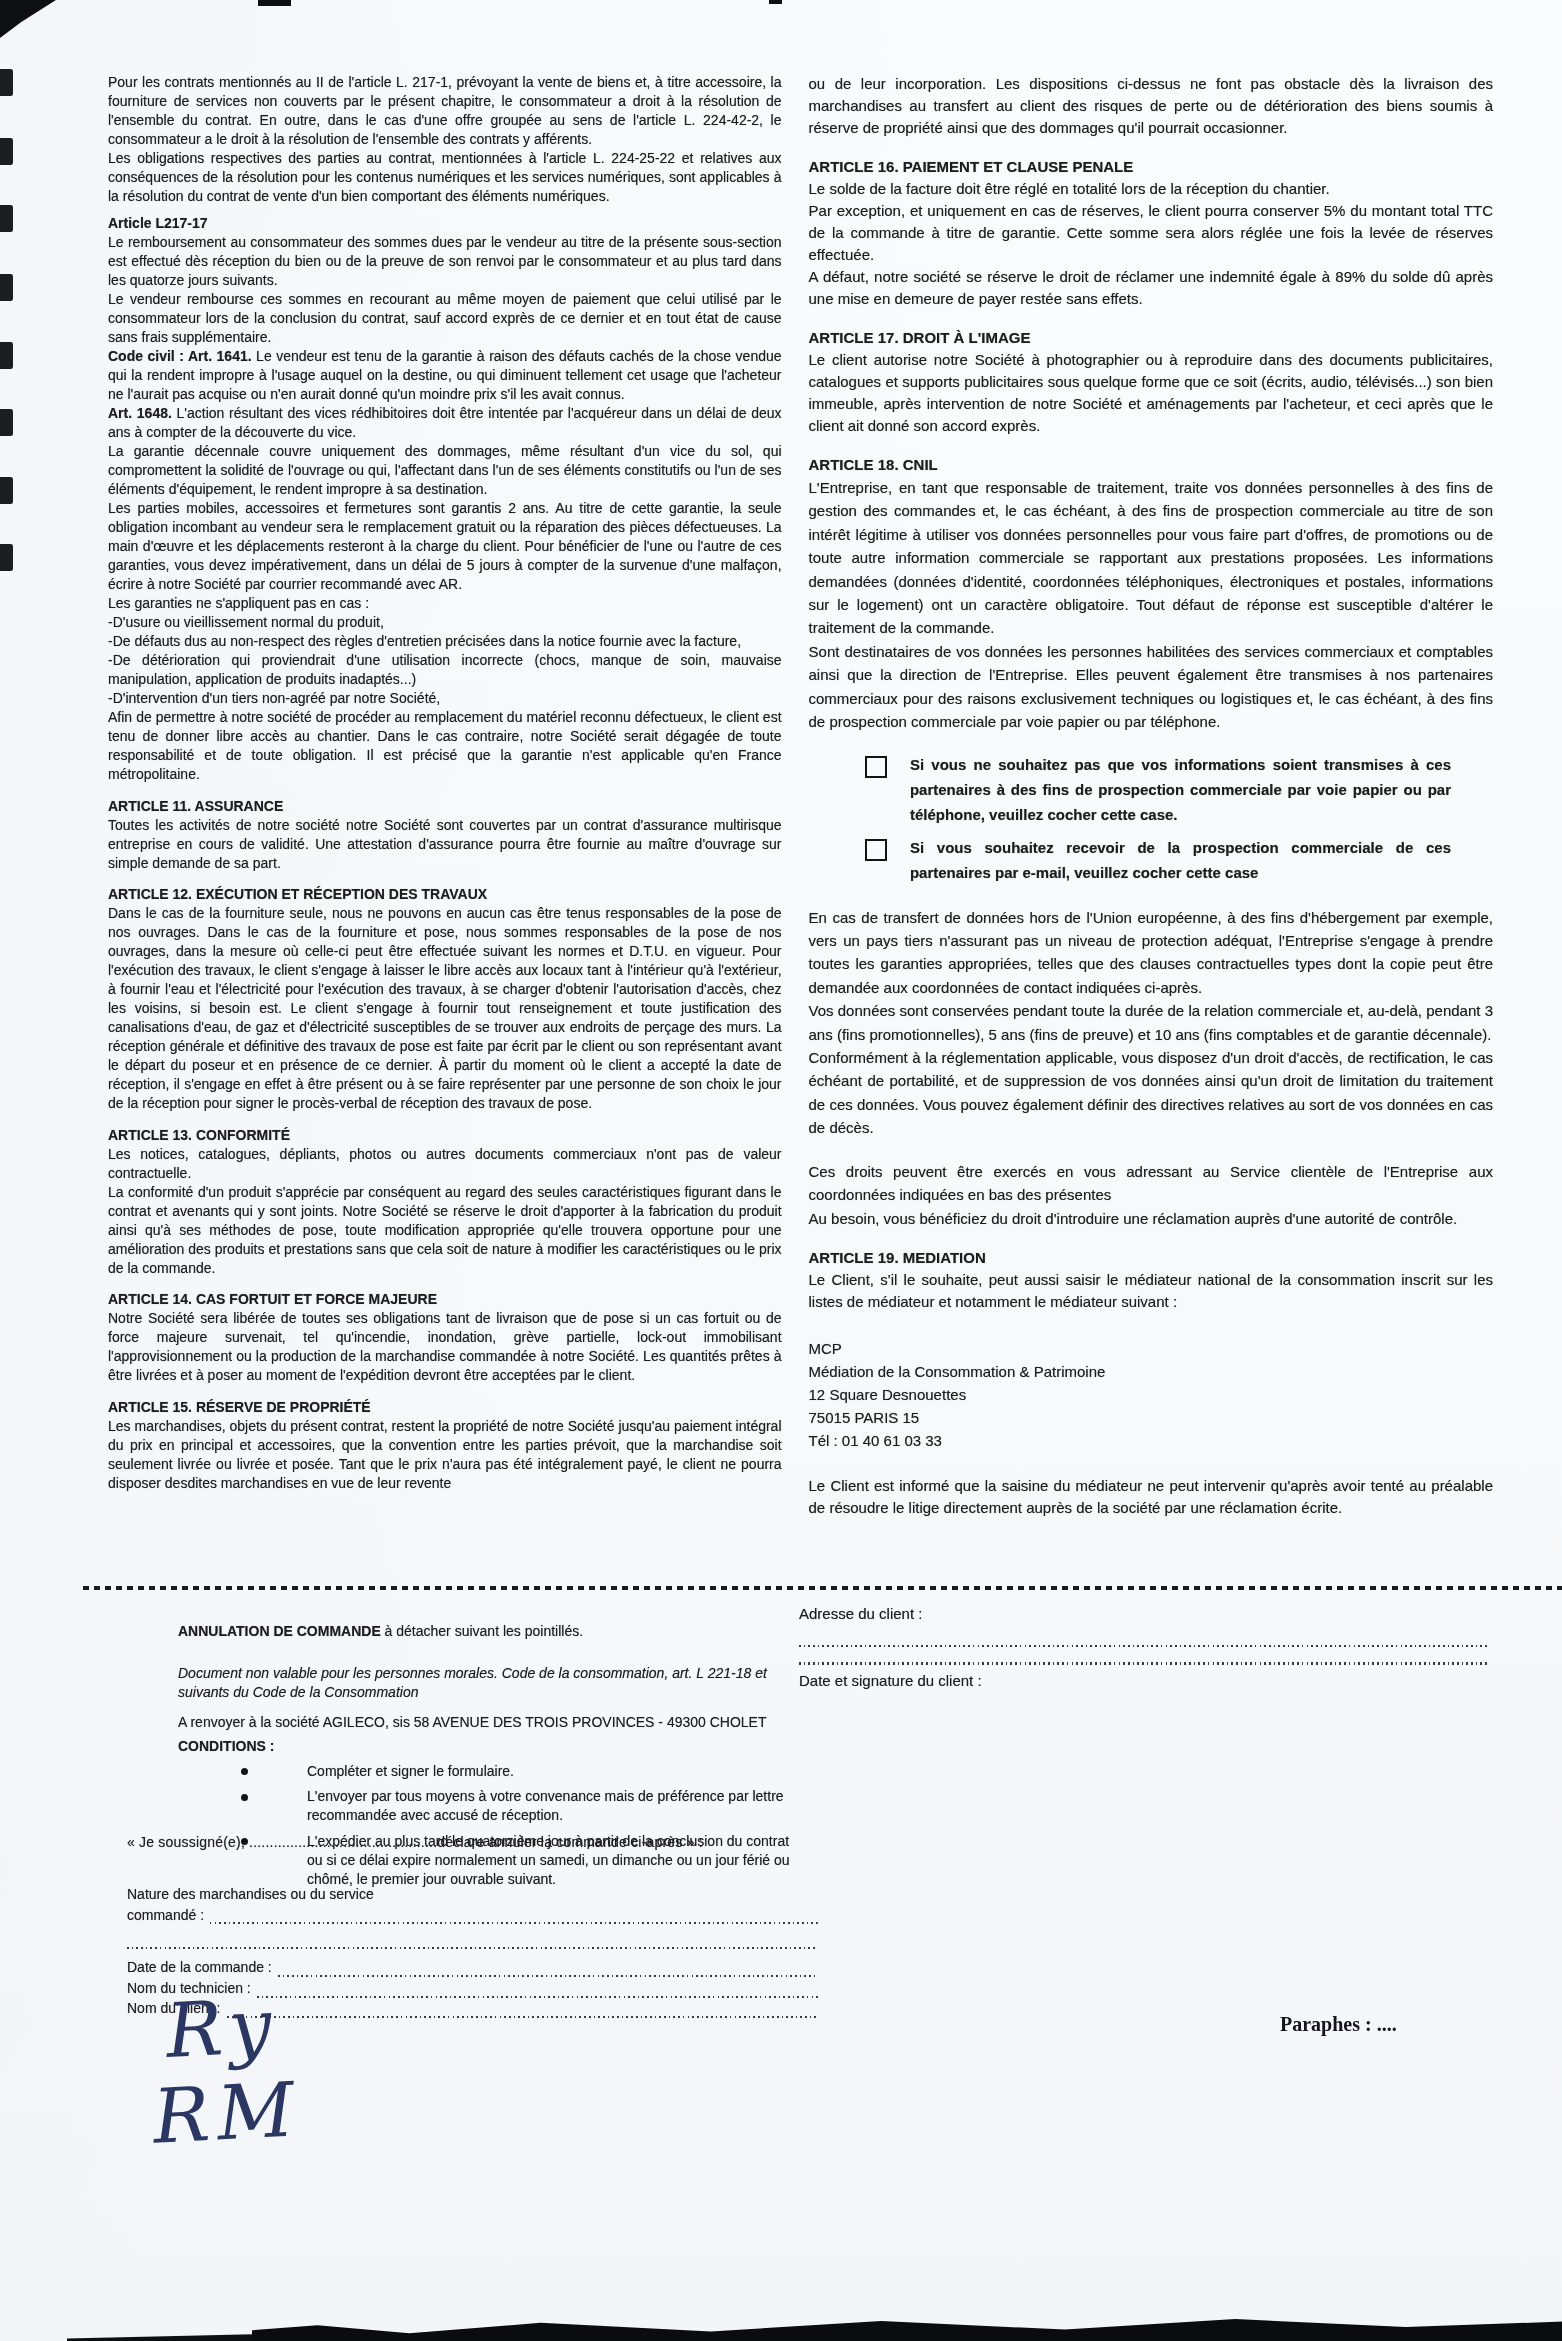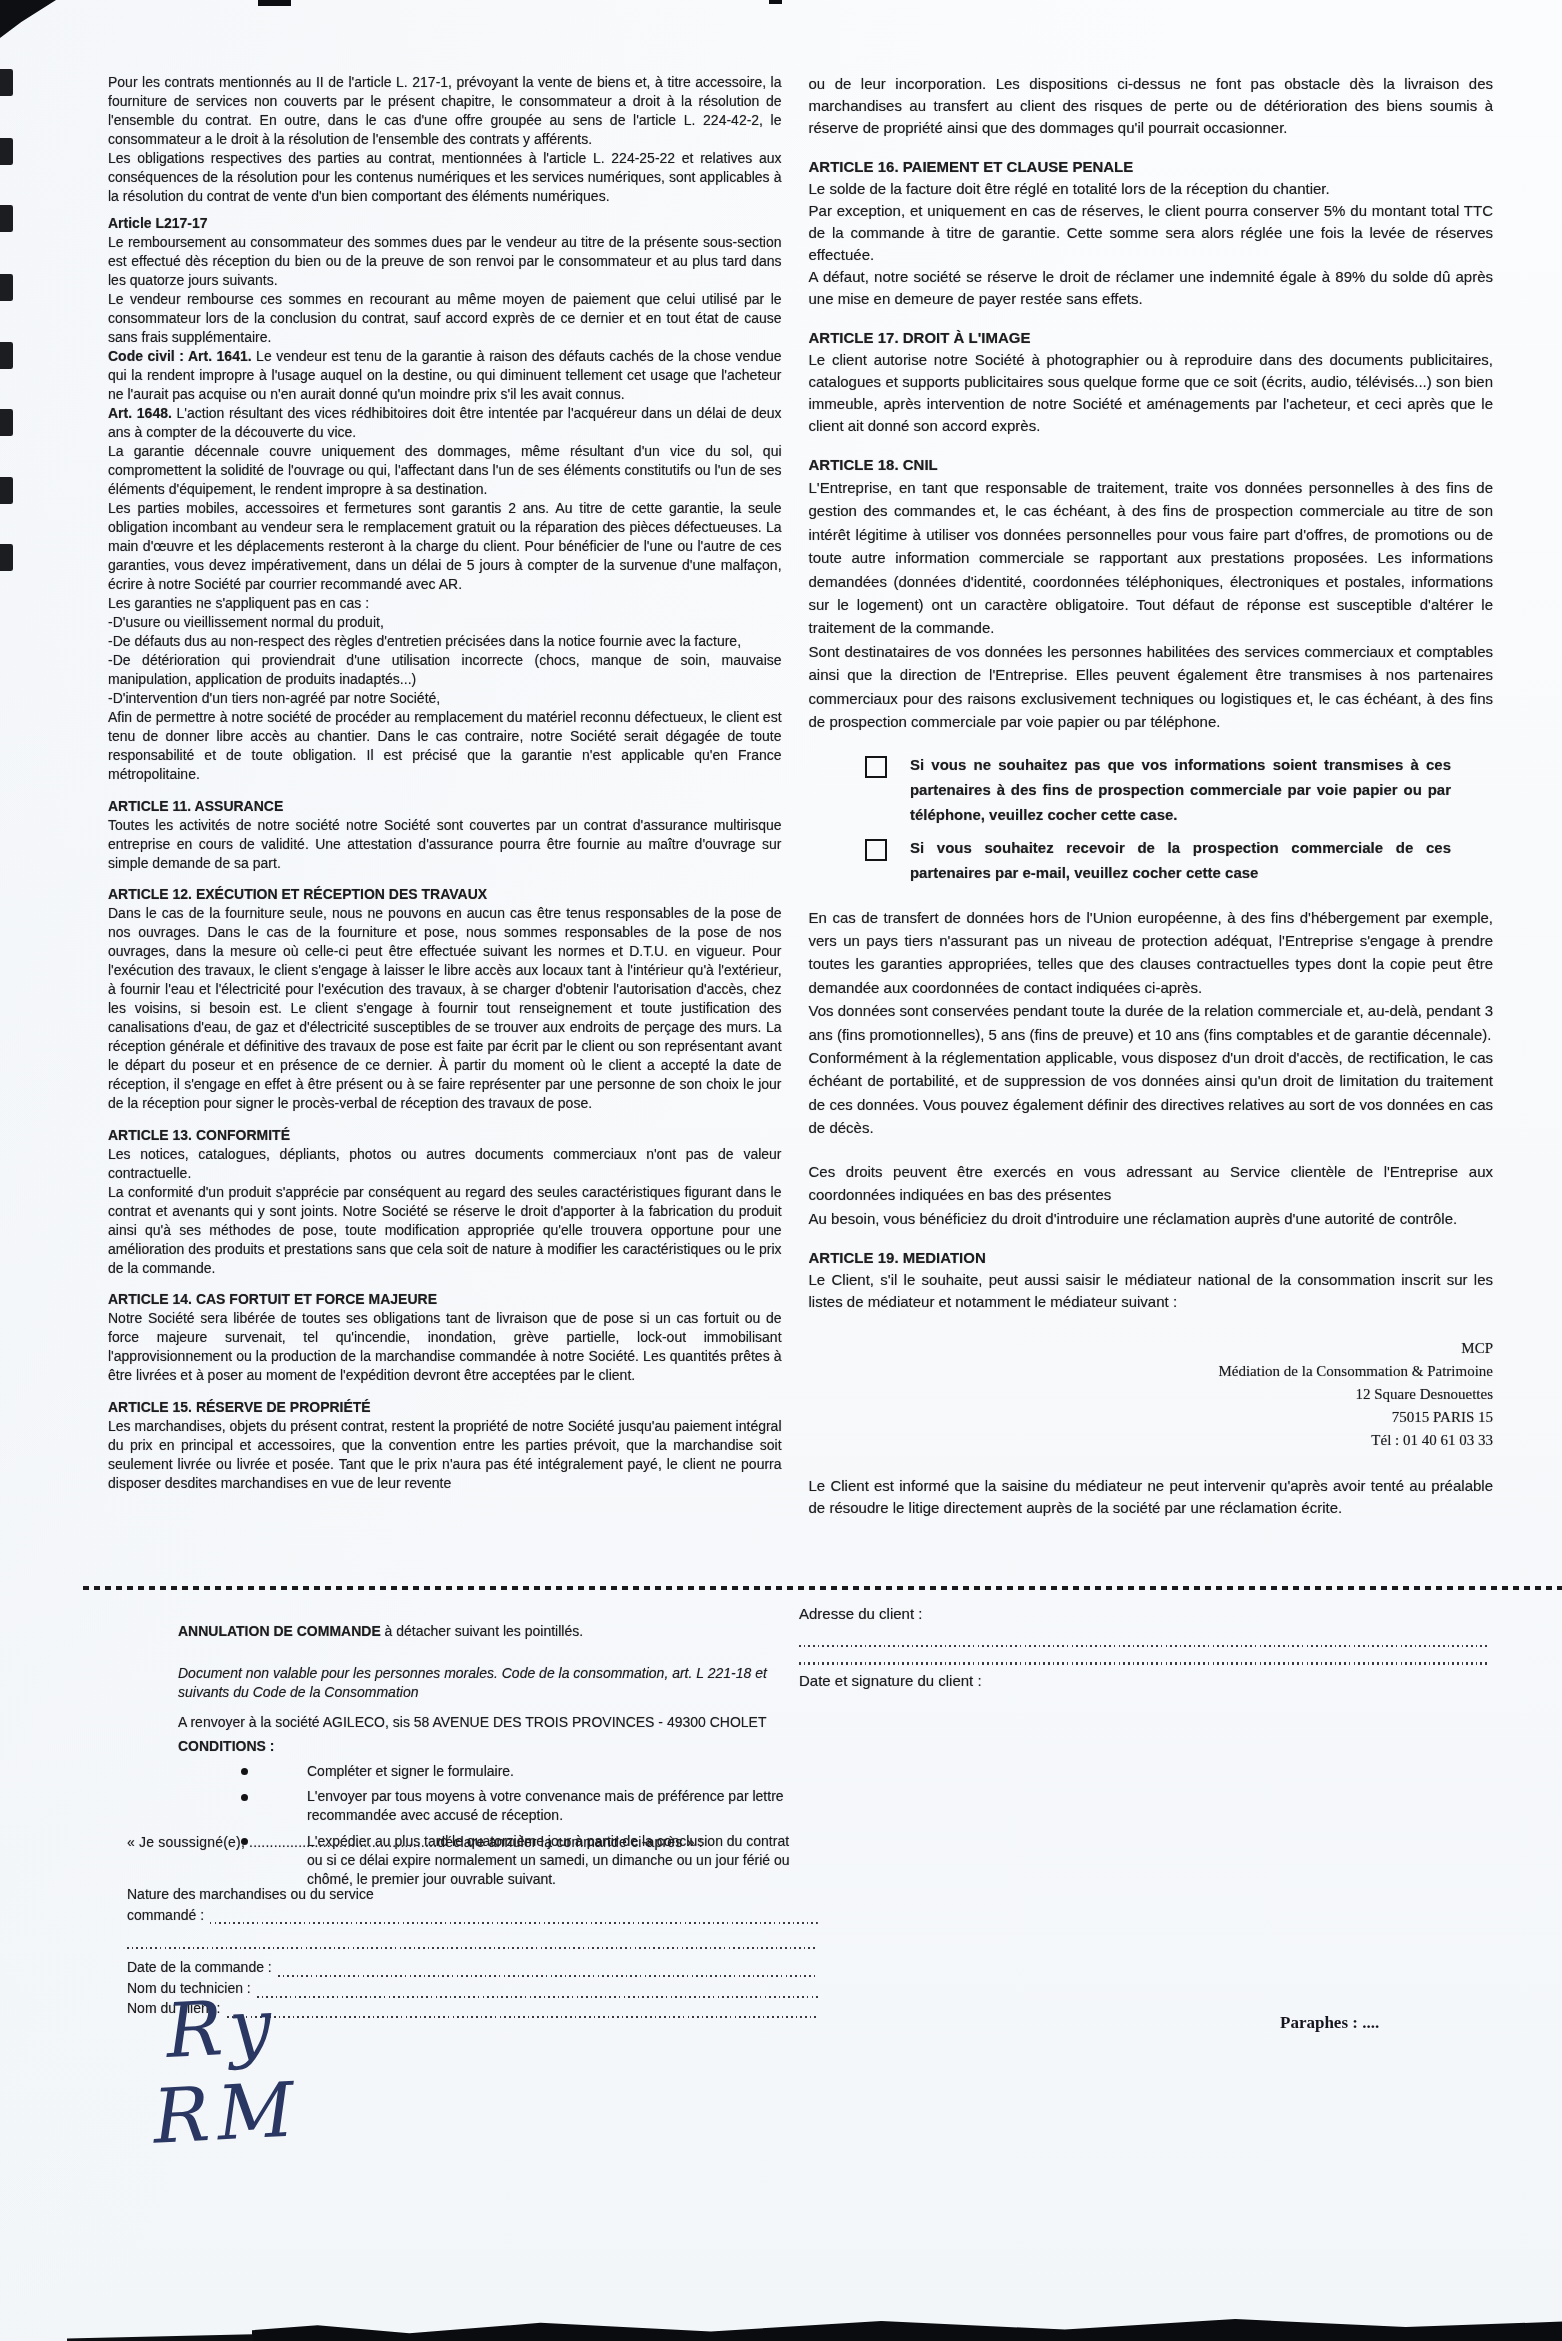--- a/index.html
+++ b/index.html
@@ -19,21 +19,21 @@
   p{margin:0;}
   .art-title{font-weight:bold;margin-top:12.5px;}
   .colR .art-title{margin-top:17px;}
   .b{font-weight:bold;margin-top:8px;}
   .cnil{line-height:23.4px;}
   .cbrow{display:flex;gap:23.4px;padding-left:56px;margin-top:19px;}
   .cbrow + .cbrow{margin-top:7.8px;}
   .cb{width:18px;height:18px;border:2.3px solid #141416;flex:none;margin-top:3.9px;background:transparent;}
   .cbtext{flex:1;font-weight:bold;line-height:25px;text-align:justify;padding-right:42px;}
   .mediator{text-align:center;margin-top:23.4px;line-height:23px;}
-  .mediator p{text-align:right;font-family:Liberation Serif, serif;}
+  .mediator p{text-align:left;}
   .outro{margin-top:23.4px;}
   .sep{position:absolute;top:1586px;left:83px;right:0;height:3.9px;
        background:repeating-linear-gradient(90deg,#1b1b1d 0 6.3px,transparent 6.3px 11px);}
   
   .cancel-head{position:absolute;top:1622px;left:178px;width:633px;font-size:14px;line-height:19px;
                text-shadow:0 0 0.8px rgba(30,30,32,.5);}
   .notice{font-style:italic;margin-top:23px;}
   .sendto{margin-top:11px;}
   .cond-title{font-weight:bold;margin-top:4.7px;}
   .bullet{display:flex;margin-top:6.3px;}
@@ -51,21 +51,21 @@
   .dotline{height:2.3px;background:repeating-linear-gradient(90deg,#3a3a3e 0 1.6px,transparent 1.6px 4.7px);}
   .gapline{margin-top:22px;}
   .fr-mt{margin-top:9.4px;}
   
   .client-block{position:absolute;top:1604px;left:799px;width:688px;font-size:15px;line-height:20.3px;
                 text-shadow:0 0 0.8px rgba(30,30,32,.5);}
   .client-block .dotline{margin-top:20.3px;}
   .client-block .dotline + .dotline{margin-top:15.6px;}
   .client-block .sig{margin-top:6.3px;}
   .paraphes{position:absolute;top:2013px;left:1280px;font-family:"Liberation Serif", serif;
-            font-weight:bold;font-size:17px;color:#15151f;}
+            font-weight:bold;font-size:20px;color:#15151f;}
   .hand{position:absolute;font-family:"DejaVu Serif", serif;font-style:italic;color:#2b3763;
         font-size:75px;letter-spacing:7.8px;transform:rotate(-3deg);line-height:1;}
   .hand1{top:1991px;left:166px;}
   .hand2{top:2076px;left:153px;}
   
   .afx{position:absolute;background:#0d0f13;}
   .afx-corner{top:0;left:0;width:56px;height:38px;clip-path:polygon(0 0,100% 0,38% 58%,0 100%);}
   .afx-ld{left:0;width:12.5px;height:26.6px;border-radius:0 2.3px 2.3px 0;opacity:.94;}
   .afx-t1{top:0;left:258px;width:33px;height:5.5px;}
   .afx-t2{top:0;left:769px;width:12.5px;height:3.9px;}

